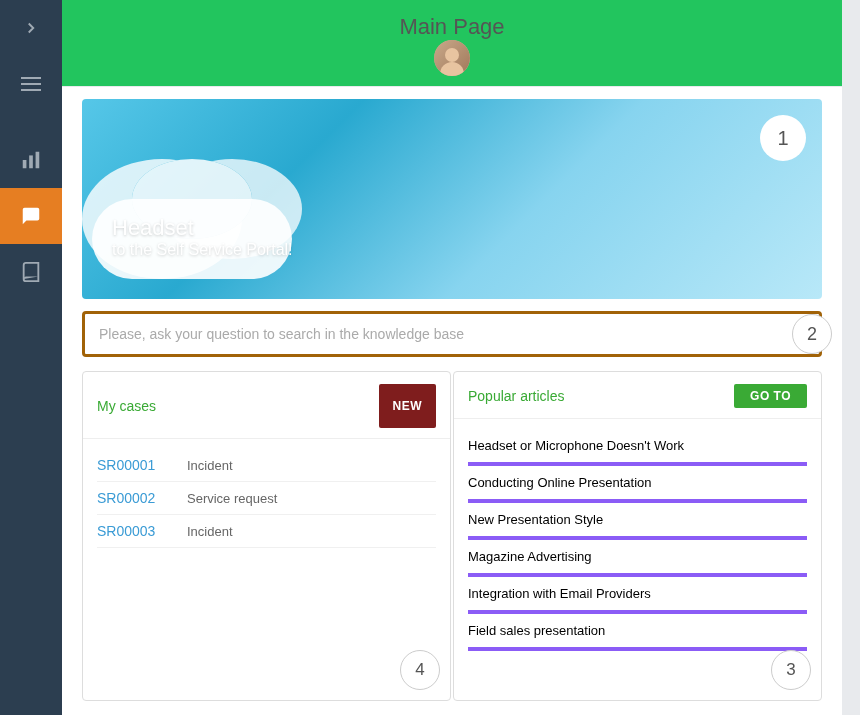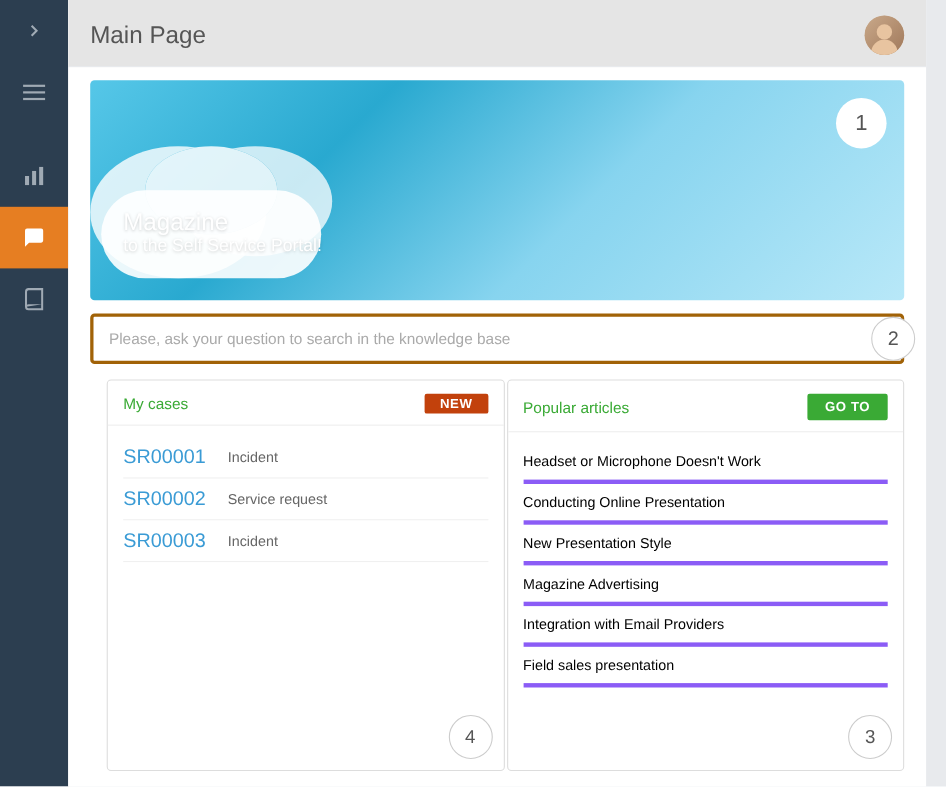--- a/index.html
+++ b/index.html
@@ -87,22 +87,23 @@
       height: 715px;
       overflow-y: auto;
     }
 
     
     .header {
       display: flex;
       align-items: center;
       justify-content: space-between;
       padding: 14px 20px 10px 20px;
-      background: #e5e5e5;
+      background: #22c55e;
       border-bottom: 1px solid #e8eaed;
+      flex-direction: column;
     }
     .header-title {
       font-size: 22px;
       font-weight: 300;
       color: #555;
     }
     .avatar {
       width: 36px;
       height: 36px;
       border-radius: 50%;
@@ -254,21 +255,21 @@
       justify-content: center;
       font-size: 18px;
       font-weight: 300;
       color: #555;
     }
 
     
     .panels-row {
       display: flex;
       gap: 2px;
-      margin: 0 20px 14px 35px;
+      margin: 0 20px 14px 20px;
       flex: 1;
     }
 
     .panel {
       flex: 1;
       border: 1px solid #ddd;
       border-radius: 4px;
       background: #fff;
       padding: 0;
       display: flex;
@@ -284,25 +285,25 @@
       border-bottom: 1px solid #eee;
     }
 
     .panel-title {
       font-size: 14px;
       color: #3aaa35;
       font-weight: 500;
     }
 
     .panel-btn-new {
-      background: #c2410c;
+      background: #7f1d1d;
       color: #fff;
       border: none;
       border-radius: 2px;
-      padding: 2px 14px;
+      padding: 15px 14px;
       font-size: 12px;
       font-weight: 600;
       cursor: pointer;
       letter-spacing: 0.5px;
     }
 
     .panel-btn-goto {
       background: #3aaa35;
       color: #fff;
       border: none;
@@ -325,21 +326,21 @@
       align-items: center;
       padding: 8px 0;
       gap: 20px;
       border-bottom: 1px solid #f0f0f0;
     }
     .case-row:last-child {
       border-bottom: none;
     }
     .case-id {
       color: #3a9bd5;
-      font-size: 18px;
+      font-size: 14px;
       min-width: 70px;
       font-weight: 500;
     }
     .case-type {
       color: #666;
       font-size: 13px;
     }
 
     .article-link {
       display: block;
@@ -414,21 +415,21 @@
     <div class="avatar">
       <div class="avatar-img"></div>
     </div>
   </div>
 
   <div class="hero-banner">
     <div class="hero-cloud">
       <div class="cloud-shape"></div>
     </div>
     <div class="hero-text">
-      <div class="hero-text-line1">Magazine</div>
+      <div class="hero-text-line1">Headset</div>
       <div class="hero-text-line2">to the Self Service Portal!</div>
     </div>
     <div class="step-circle step-circle-1">1</div>
   </div>
 
   <div class="search-bar-wrapper">
     <input class="search-bar" type="text" placeholder="Please, ask your question to search in the knowledge base" style="">
     <div class="search-step-circle">2</div>
   </div>
 

